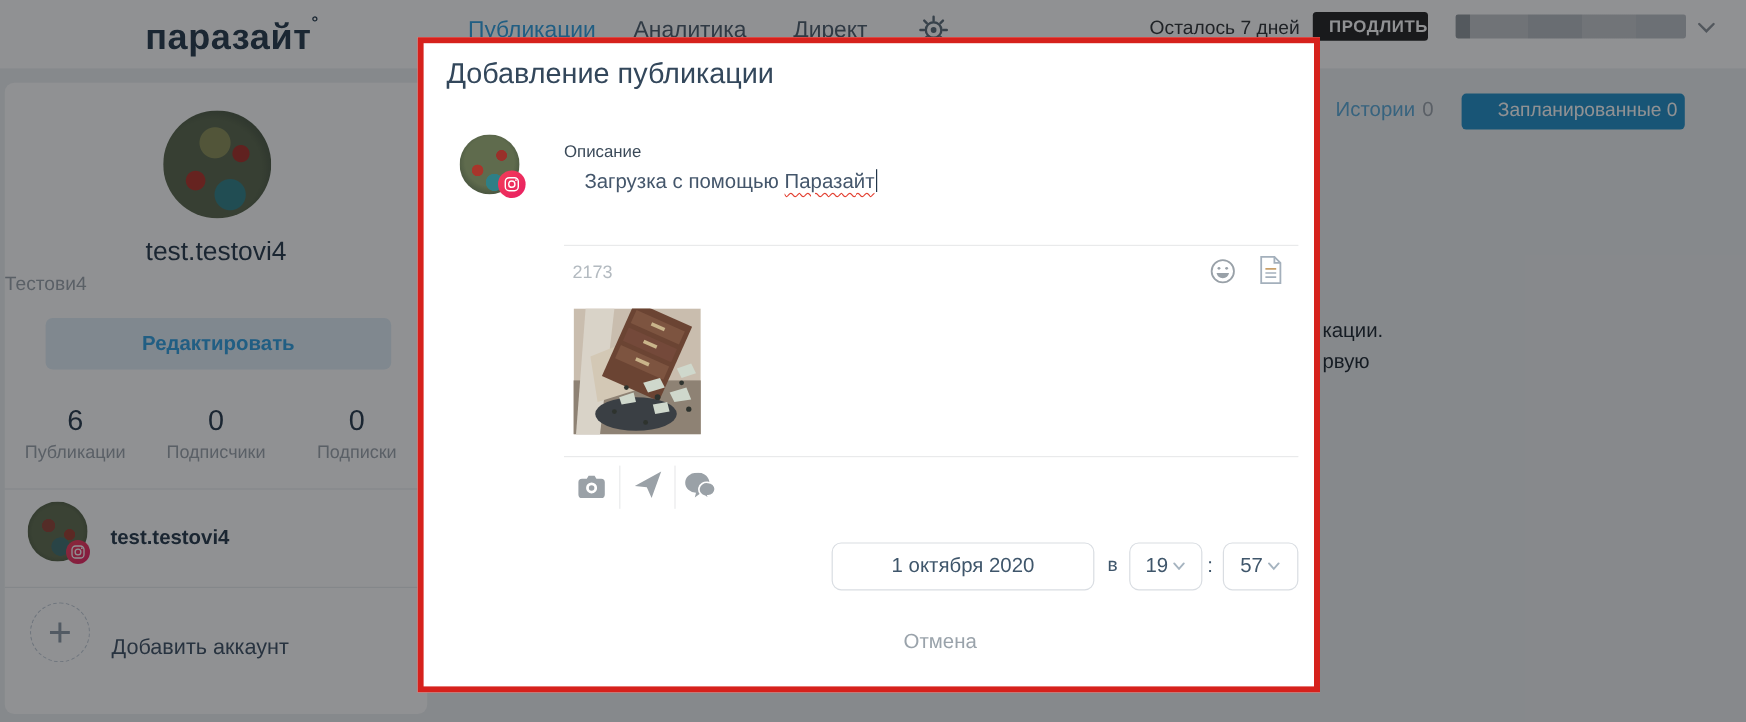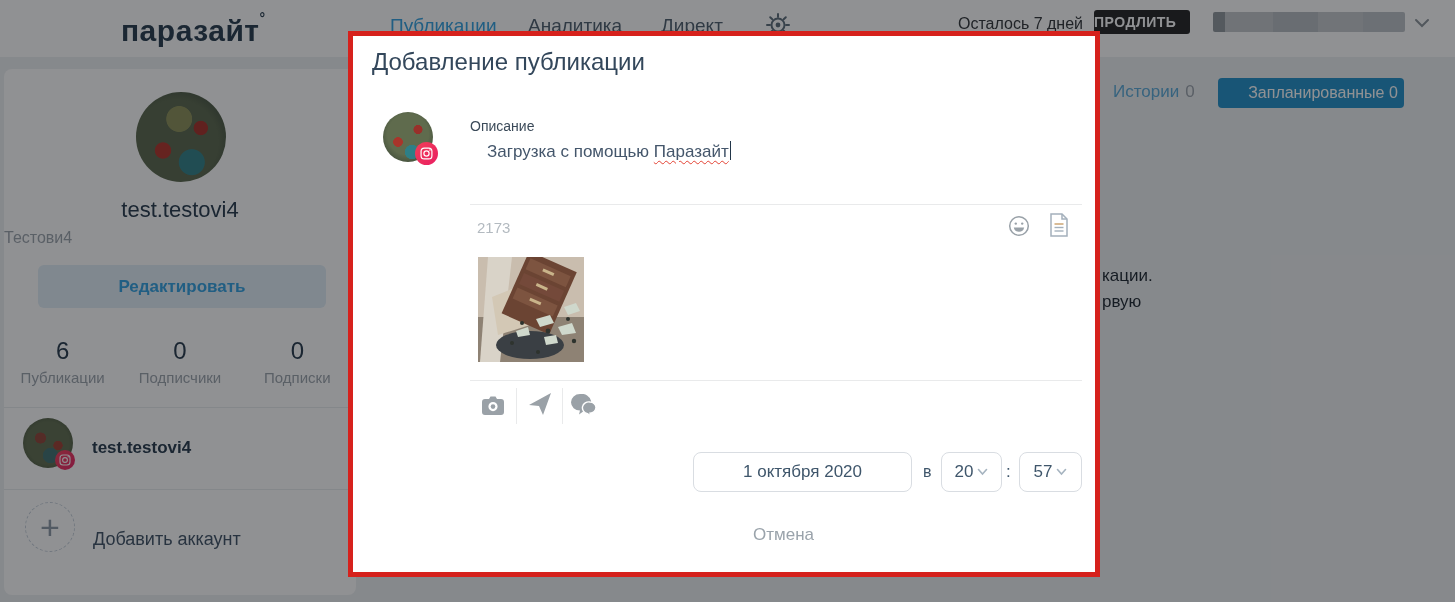--- a/index.html
+++ b/index.html
@@ -10,21 +10,21 @@
   
   .header { position:absolute; left:0; top:0; width:1455px; height:57px; background:#ffffff; z-index:1; }
   .logo { position:absolute; left:121px; top:10px; font-size:30px; font-weight:bold; color:#22384a; letter-spacing:0.5px; }
   .logo sup { font-size:14px; vertical-align:18px; }
   .nav-item { position:absolute; top:15px; font-size:19px; color:#4a5b6b; cursor:pointer; }
   .nav-item.active { color:#2e9fe0; }
   .nav-pub { left:390px; } .nav-ana { left:528px;text-align:right; } .nav-dir { left:661px; }
   .gear { position:absolute; left:765px; top:12px; width:26px; height:26px; }
   .days-left { position:absolute; left:958px; top:15px; font-size:16px; color:#2c3034; }
   .extend-btn { position:absolute; left:1094px; top:10px; width:96px; height:24px; background:#1f1f1f; color:#fff;
-                font-size:14px; font-weight:bold; text-align:left; line-height:24px; border:none; border-radius:3px; letter-spacing:0.5px; }
+                font-size:14px; font-weight:bold; text-align:right; line-height:24px; border:none; border-radius:3px; letter-spacing:0.5px; }
   .blur-bar { position:absolute; left:1213px; top:12px; width:192px; height:20px; border-radius:2px;
               background:linear-gradient(90deg,#8f969c 0 12px,#c2c6ca 12px 60px,#b6bbc0 60px 105px,#c4c8cc 105px 150px,#bcc1c6 150px 100%); }
   .hdr-chevron { position:absolute; left:1414px; top:17px; width:16px; height:12px; }
 
   
   .profile-card { position:absolute; left:4px; top:69px; width:352px; height:526px; background:#ffffff; border-radius:8px; z-index:1; }
   .profile-avatar { position:absolute; left:132px; top:23px; width:90px; height:90px; border-radius:50%;
     background:radial-gradient(circle at 30% 65%, #b03027 0 9%, transparent 10%),
                radial-gradient(circle at 72% 40%, #a42c24 0 8%, transparent 9%),
                radial-gradient(circle at 62% 78%, #2e7f86 0 14%, transparent 15%),
@@ -266,21 +266,21 @@
     </svg>
     <div class="v-sep sep2"></div>
     <svg class="icon-btn chat-icon" width="28" height="23" viewBox="0 0 28 23">
       <path d="M10 0 a9 8.3 0 0 0 0 16.6 l-1 4 4.5 -3.4 a9 8.3 0 0 0 -3.5 -17.2 z" fill="#9aa1a7"></path>
       <path d="M20 8 a6 5.6 0 0 1 0 11.2 l1 3 -3.5 -2.6 a6 5.6 0 0 1 2.5 -11.6 z" fill="#9aa1a7" stroke="#ffffff" stroke-width="1.4"></path>
     </svg>
 
     <input class="date-input" readonly="" value="1 октября 2020" style="">
     <div class="time-prep">в</div>
     <div class="time-box hour-box">
-      <span>20</span>
+      <span>19</span>
       <svg width="11" height="8" viewBox="0 0 11 8">
         <polyline points="1.5,1.5 5.5,6 9.5,1.5" fill="none" stroke="#a6b4c0" stroke-width="1.6" stroke-linecap="round"></polyline>
       </svg>
     </div>
     <div class="time-colon">:</div>
     <div class="time-box minute-box">
       <span>57</span>
       <svg width="11" height="8" viewBox="0 0 11 8">
         <polyline points="1.5,1.5 5.5,6 9.5,1.5" fill="none" stroke="#a6b4c0" stroke-width="1.6" stroke-linecap="round"></polyline>
       </svg>

